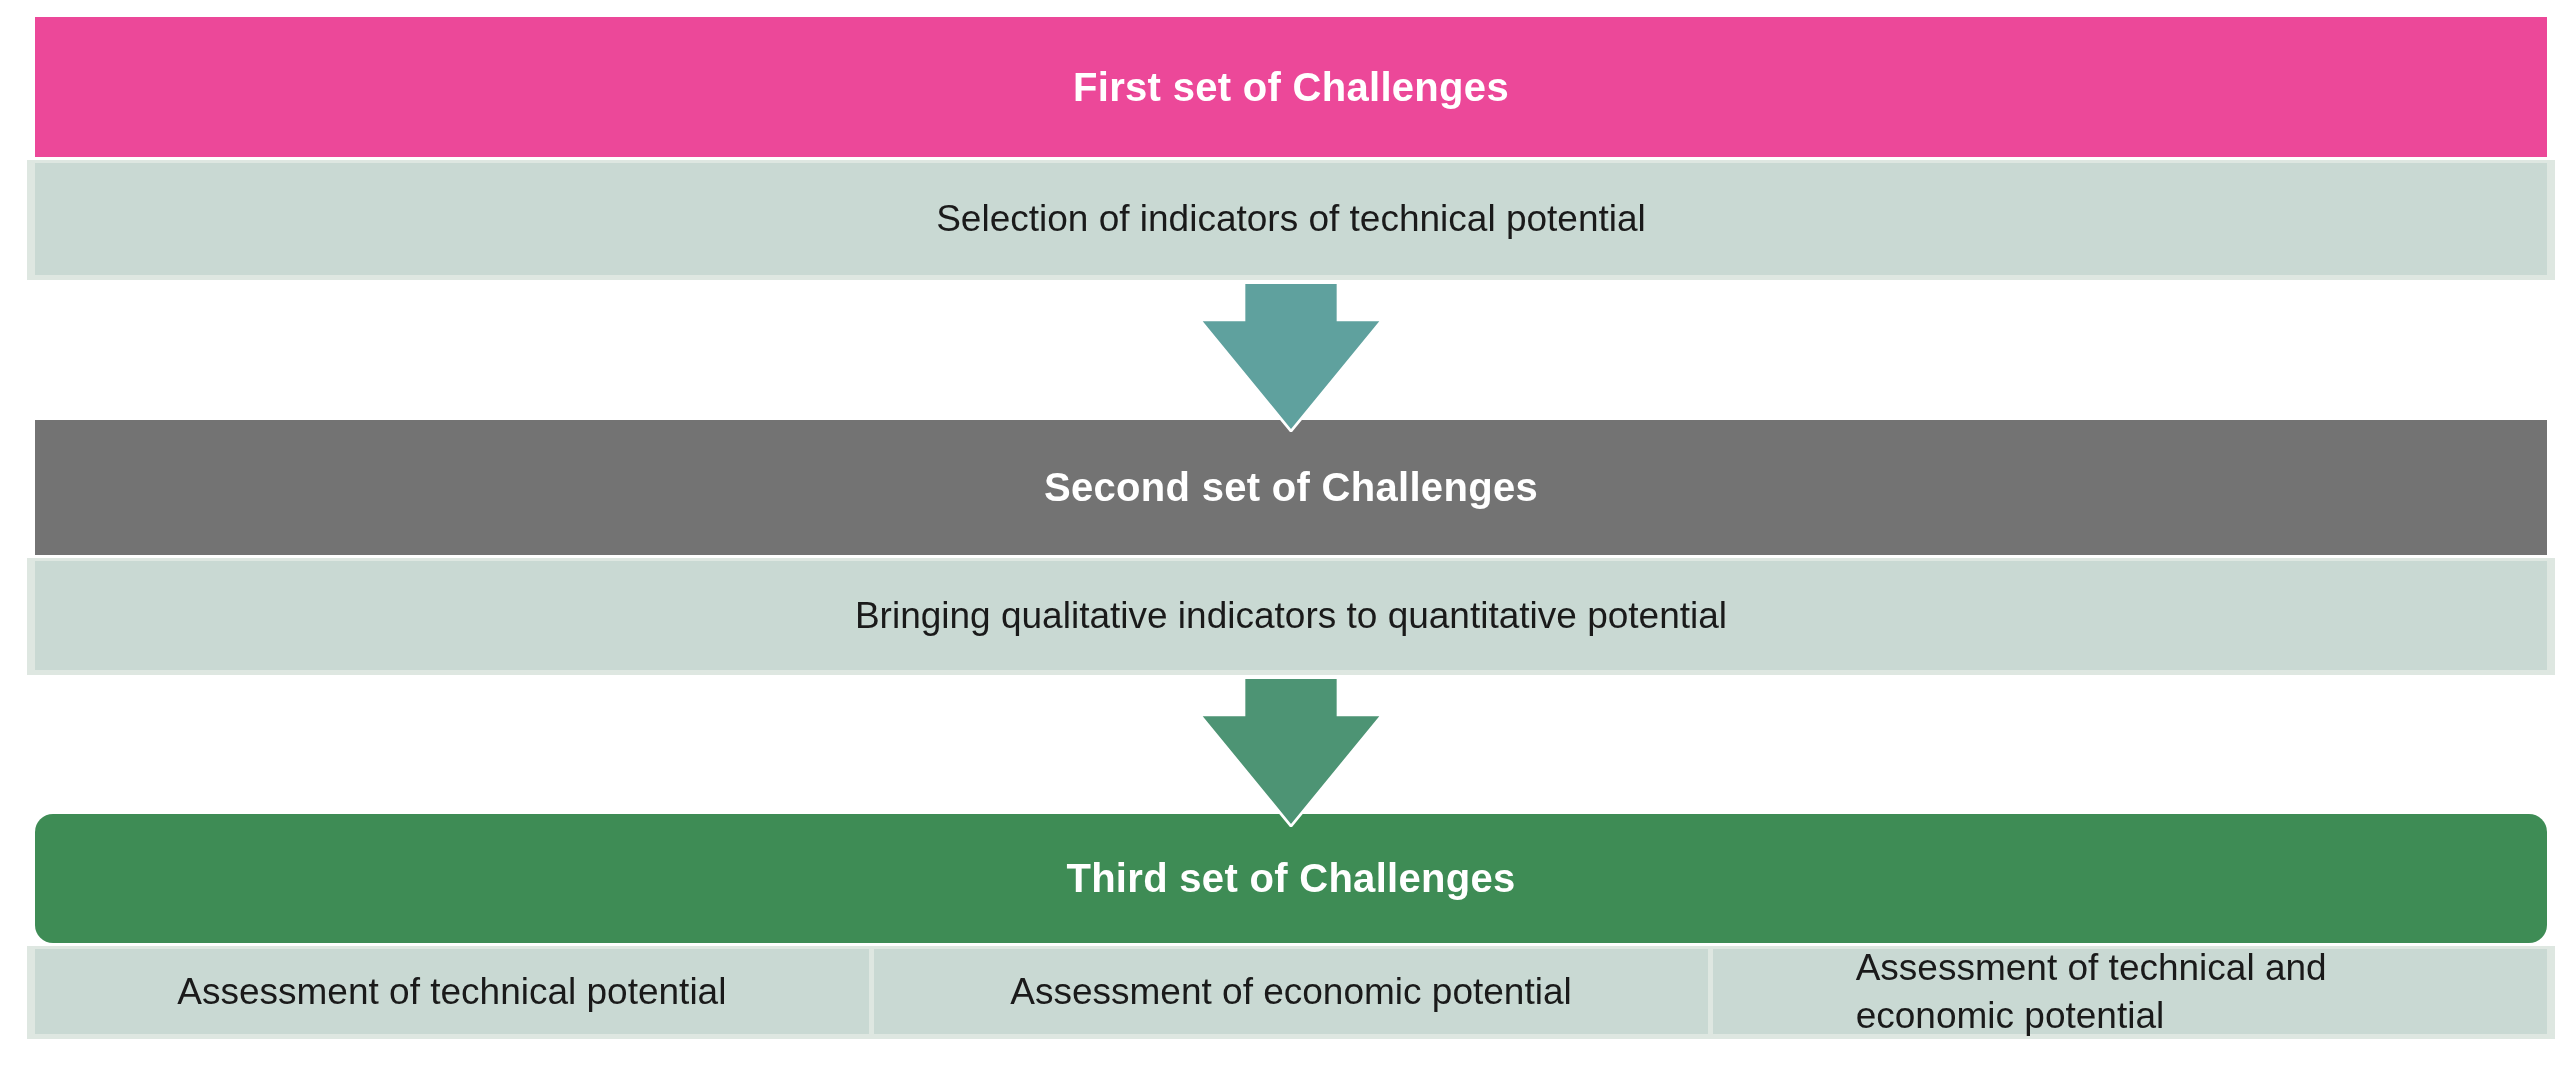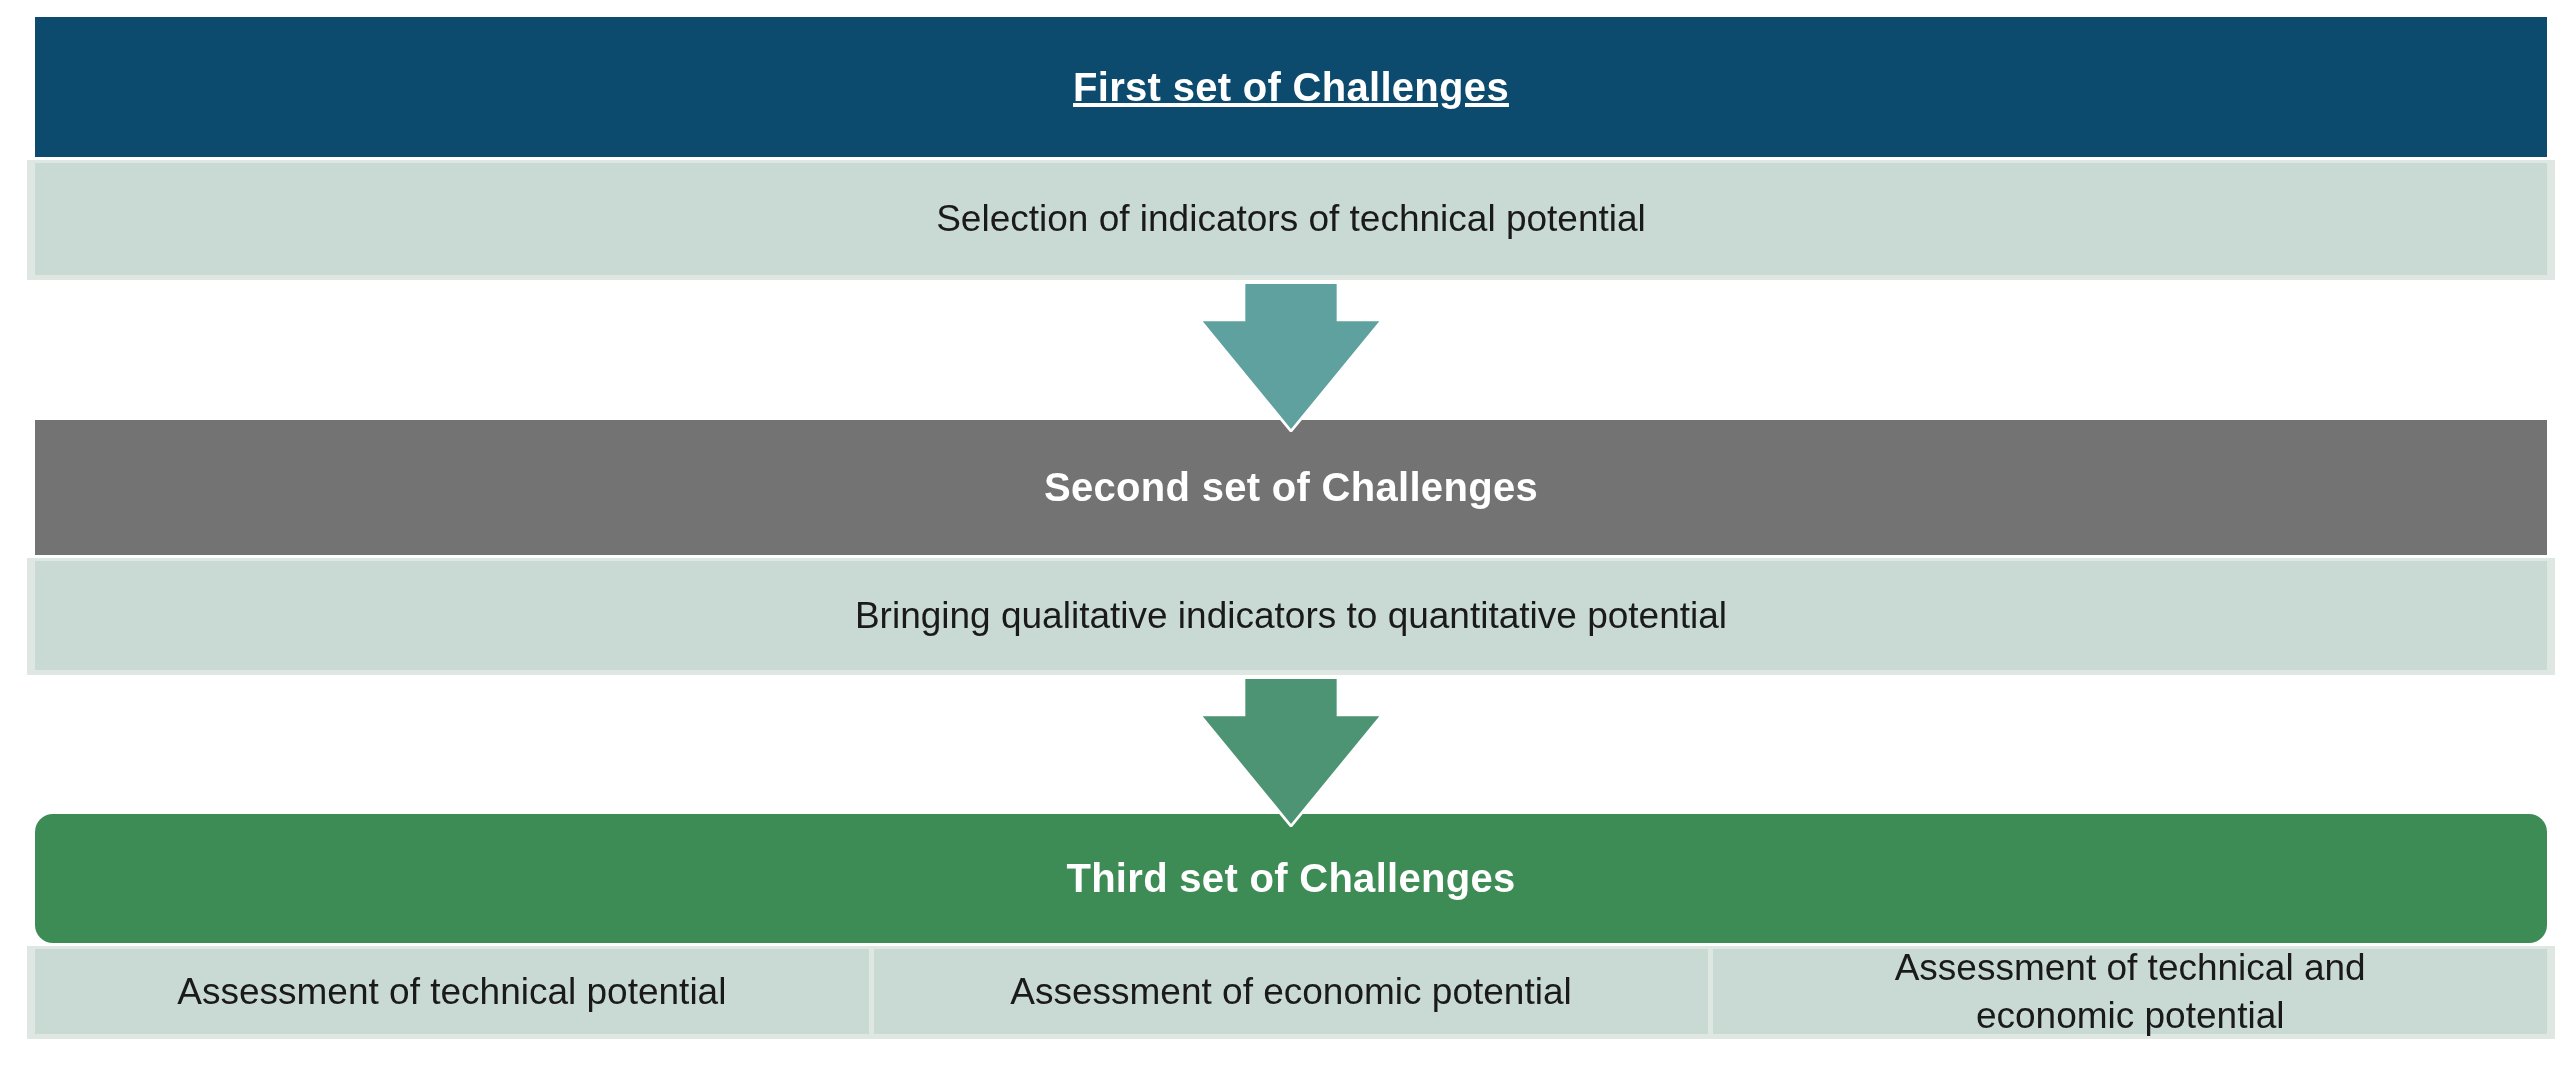--- a/index.html
+++ b/index.html
@@ -46,21 +46,21 @@
   }
   .r1 { height: 120px; }
   .r2 { height: 117px; }
   .r3 { height: 93px; }
   .cell {
     flex: 1 1 0;
     background: var(--cell-bg);
     display: flex;
     align-items: center;
     justify-content: center;
-    text-align: center;
+    text-align: left;
     font-size: 37px;
     color: var(--cell-text);
     line-height: 1.3;
     padding: 0 16px;
   }
   .cell .wrap-narrow { display: inline-block; max-width: 549px; }
   .gap-a { height: 140px; }
   .gap-b { height: 139px; }
   .arrow {
     position: absolute;
@@ -79,21 +79,21 @@
     stroke-width: 9;
     stroke-linejoin: miter;
     paint-order: stroke;
   }
 </style>
 </head>
 <body>
 
 <div class="diagram">
 
-  <div class="stage-header h1" style="background: #0c4a6e; text-decoration: underline;">
+  <div class="stage-header h1" style="background: #ec4899;">
     <span>First set of Challenges</span>
   </div>
   <div class="light-row r1">
     <div class="cell">
       <span>Selection of indicators of technical potential</span>
     </div>
   </div>
 
   <div class="gap-a"></div>
 

